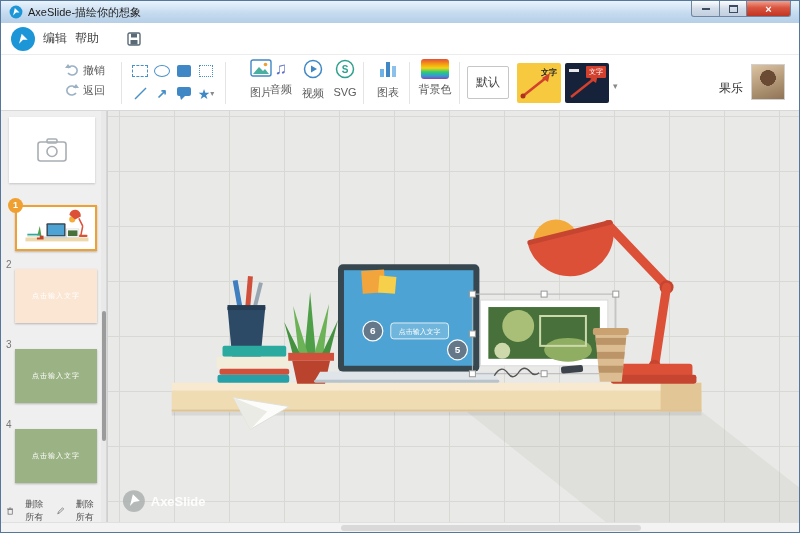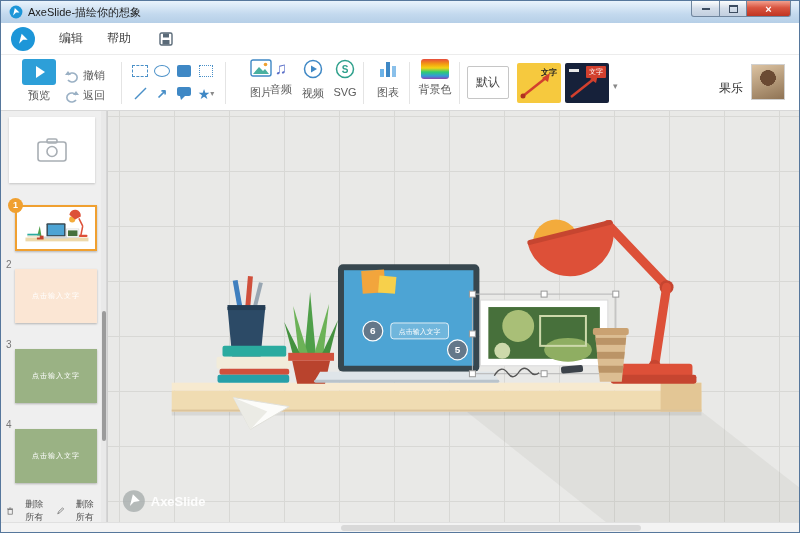--- a/index.html
+++ b/index.html
@@ -19,33 +19,33 @@
   .win-btn.close { width:44px; border-left:none; border-radius:0 0 3px 0;
     background:linear-gradient(#f2a08e,#d95540 45%,#c03522); color:#fff; font-size:11px; font-weight:bold; }
   .glyph-min { width:8px; height:3px; border-bottom:2px solid #3c4c60; }
   .glyph-max { width:9px; height:8px; border:1px solid #3c4c60; border-top:2px solid #3c4c60; }
 
   
   .menubar { position:absolute; top:22px; left:0; right:0; height:32px; background:#fff;
     border-bottom:1px solid #ececec; display:flex; align-items:center; }
   .logo-circle { width:24px; height:24px; border-radius:50%; background:#1d96d8; margin-left:10px;
     display:flex; align-items:center; justify-content:center; cursor:pointer; }
-  .menu-item { font-size:12px; color:#444; margin-left:24px; cursor:pointer; }
+  .menu-item { font-size:12px; color:#444; margin-left:8px; cursor:pointer; }
   .save-btn { margin-left:28px; cursor:pointer; display:flex; align-items:center; }
 
   
   .toolbar { position:absolute; top:54px; left:0; right:0; height:56px; background:#fff;
     border-bottom:1px solid #d8d8d8; }
   .tgroup { position:absolute; top:4px; text-align:center; }
   .tlabel { font-size:11px; color:#5a5a5a; margin-top:3px; display:block; }
   .sep { position:absolute; top:7px; width:1px; height:42px; background:#e4e4e4; }
   .preview-ico { width:34px; height:26px; background:#2d9fd8; border-radius:3px; margin:0 auto;
     display:flex; align-items:center; justify-content:center; cursor:pointer; }
   .preview-ico .tri { width:0; height:0; border-left:9px solid #fff; border-top:6px solid transparent; border-bottom:6px solid transparent; margin-left:2px; }
-  .ur-row { display:flex; align-items:flex-end; gap:4px; height:20px; cursor:pointer; }
+  .ur-row { display:flex; align-items:flex-start; gap:4px; height:20px; cursor:pointer; }
   .ur-row .tlabel { margin-top:0; }
   .shape-grid { display:grid; grid-template-columns:repeat(4,22px); grid-auto-rows:23px; align-items:center; justify-items:center; }
   .shape-cell { cursor:pointer; display:flex; align-items:center; justify-content:center; }
   .sh-dashed { width:16px; height:12px; border:1px dashed #4a90c8; }
   .sh-ellipse { width:16px; height:12px; border:1px solid #4a90c8; border-radius:50%; }
   .sh-filled { width:14px; height:12px; background:#3f88c5; border-radius:2px; }
   .sh-dotted { width:14px; height:12px; border:1px dotted #4a90c8; }
   .sh-arrow { color:#4a90c8; font-size:13px; font-weight:bold; }
   .sh-star { color:#3f88c5; font-size:14px; }
   .caret { color:#8a8a8a; font-size:8px; }
@@ -133,26 +133,20 @@
       <svg width="14" height="14" viewBox="0 0 14 14">
         <rect x="1" y="1" width="12" height="12" rx="1.5" fill="none" stroke="#5a6a78" stroke-width="1.4"></rect>
         <rect x="4" y="1.5" width="6" height="4" fill="#5a6a78"></rect>
         <rect x="3.5" y="8" width="7" height="4.5" fill="#5a6a78"></rect>
       </svg>
     </span>
   </div>
 
   <div class="toolbar">
 
-    <div class="tgroup" style="left:16px;width:44px;">
-      <div class="preview-ico">
-          <span class="tri"></span>
-        </div>
-      <span class="tlabel">预览</span>
-    </div>
 
     <div class="tgroup" style="left:64px;top:8px;">
       <div class="ur-row">
         <svg width="14" height="13" viewBox="0 0 14 13">
           <path d="M3 5 A5 4.5 0 1 1 3 10" fill="none" stroke="#9ab0c4" stroke-width="1.6"></path>
           <polygon points="0,5 6,5 3,1" fill="#9ab0c4"></polygon>
         </svg>
         <span class="tlabel">撤销</span>
       </div>
       <div class="ur-row">

